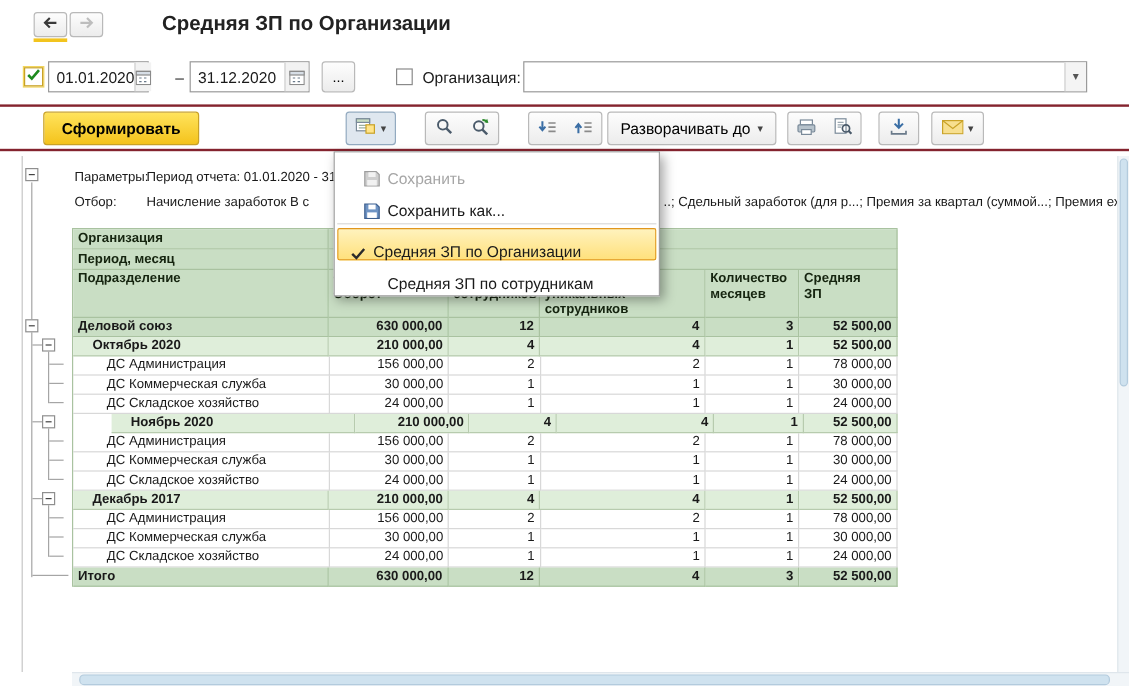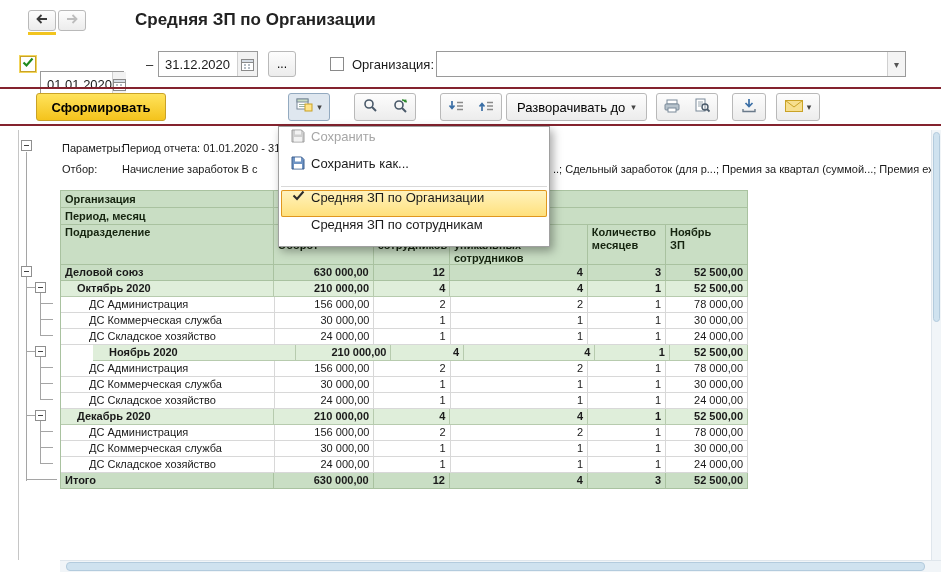--- a/index.html
+++ b/index.html
@@ -16,21 +16,21 @@
   .page-title { position:absolute; left:135px; top:10px; font-size:17px; font-weight:bold; color:#222; }
 
   
   .filterbar { position:absolute; left:0; top:44px; right:0; height:42px; }
   .checkbox { position:absolute; width:16px; height:16px; background:#fff; border:1px solid #8a8a8a;
               display:flex; align-items:center; justify-content:center; cursor:pointer; }
   #cb-period { left:20px; top:12px; border:1px solid #c9a227; box-shadow:0 0 0 1px #f2d55c; }
   #cb-org { left:330px; top:13px; width:14px; height:14px; }
   .inputbox { position:absolute; top:7px; height:26px; border:1px solid #9a9a9a; background:#fff;
               display:flex; align-items:center; font-size:13px; }
-  #date-from { left:40px;  width:84px;margin-top:20px; }
+  #date-from { left:40px;  width:84px; }
   #date-to   { left:158px; width:100px; }
   .date-text { flex:1; padding-left:6px; }
   .cal-btn { width:20px; height:24px; display:flex; align-items:center; justify-content:center;
              border-left:1px solid #d0d0d0; background:#f2f2f2; cursor:pointer; }
   .dash { position:absolute; left:146px; top:13px; font-size:13px; }
   #btn-more { position:absolute; left:268px; top:7px; width:28px; height:26px; border:1px solid #b9b9b9;
               border-radius:3px; background:linear-gradient(#fdfdfd,#ececec); font-size:12px; cursor:pointer; }
   .org-label { position:absolute; left:352px; top:13px; font-size:13px; }
   .combo { position:absolute; left:436px; top:7px; width:470px; height:26px; border:1px solid #9a9a9a;
            background:#fff; display:flex; cursor:pointer; }
@@ -88,21 +88,21 @@
 
   
   #gutter { position:absolute; inset:0; }
   .gminus { position:absolute; width:11px; height:11px; background:#fff; border:1px solid #8f8f8f; cursor:pointer; }
   .gminus::after { content:""; position:absolute; left:2px; right:2px; top:4px; height:1px; background:#444; }
   .tline { position:absolute; background:#a5a5a5; }
 
   
   .menu { position:absolute; left:278px; top:126px; width:272px; background:#fff; border:1px solid #a0a0a0;
           box-shadow:3px 4px 9px rgba(0,0,0,.35); padding:2px 0; z-index:50; font-size:13px; }
-  .menu-item { height:27px; display:flex; align-items:flex-start; padding:0 8px 0 6px; cursor:pointer; }
+  .menu-item { height:27px; display:flex; align-items:flex-end; padding:0 8px 0 18px; cursor:pointer; }
   .menu-item.disabled { color:#a6a6a6; }
   .menu-item.selected { background:linear-gradient(#fff3c0,#ffe07a); box-shadow:inset 0 0 0 1px #e0971f;
                         margin:0 2px; border-radius:2px; padding-left:4px; }
   .mi-icon { width:26px; display:flex; align-items:center; justify-content:center; }
   .menu-sep { height:1px; background:#d9d9d9; margin:3px 2px; }
 
   
   .hscroll { position:absolute; left:60px; right:0; bottom:0; height:12px; background:#f1f5f8; border-top:1px solid #dfe6ec; }
   .hthumb { position:absolute; left:6px; right:16px; top:1px; height:9px; background:#cfe2ef; border:1px solid #b3cbdd; border-radius:4px; }
   .vscroll { position:absolute; right:0; top:130px; bottom:12px; width:10px; background:#f1f5f8; border-left:1px solid #dfe6ec; }
@@ -268,21 +268,21 @@
     <div class="cell name">Подразделение</div>
     <div class="cell c0">Сумма
 Оборот</div>
     <div class="cell c1">Количество
 сотрудников</div>
     <div class="cell c2">Количество
 уникальных
 сотрудников</div>
     <div class="cell c3">Количество
 месяцев</div>
-    <div class="cell c4">Ноябрь
+    <div class="cell c4">Средняя
 ЗП</div>
   </div>
   <div id="grid-body">
       <div class="grid-row group">
         <div class="cell name" style="padding-left: 4px;">Деловой союз</div>
         <div class="cell num c0">630 000,00</div>
         <div class="cell num c1">12</div>
         <div class="cell num c2">4</div>
         <div class="cell num c3">3</div>
         <div class="cell num c4">52 500,00</div>
@@ -345,21 +345,21 @@
       </div>
       <div class="grid-row detail">
         <div class="cell name" style="padding-left: 28px;">ДС Складское хозяйство</div>
         <div class="cell num c0">24 000,00</div>
         <div class="cell num c1">1</div>
         <div class="cell num c2">1</div>
         <div class="cell num c3">1</div>
         <div class="cell num c4">24 000,00</div>
       </div>
       <div class="grid-row subgroup">
-        <div class="cell name" style="padding-left: 16px;">Декабрь 2020</div>
+        <div class="cell name" style="padding-left: 16px;">Декабрь 2017</div>
         <div class="cell num c0">210 000,00</div>
         <div class="cell num c1">4</div>
         <div class="cell num c2">4</div>
         <div class="cell num c3">1</div>
         <div class="cell num c4">52 500,00</div>
       </div>
       <div class="grid-row detail">
         <div class="cell name" style="padding-left: 28px;">ДС Администрация</div>
         <div class="cell num c0">156 000,00</div>
         <div class="cell num c1">2</div>

